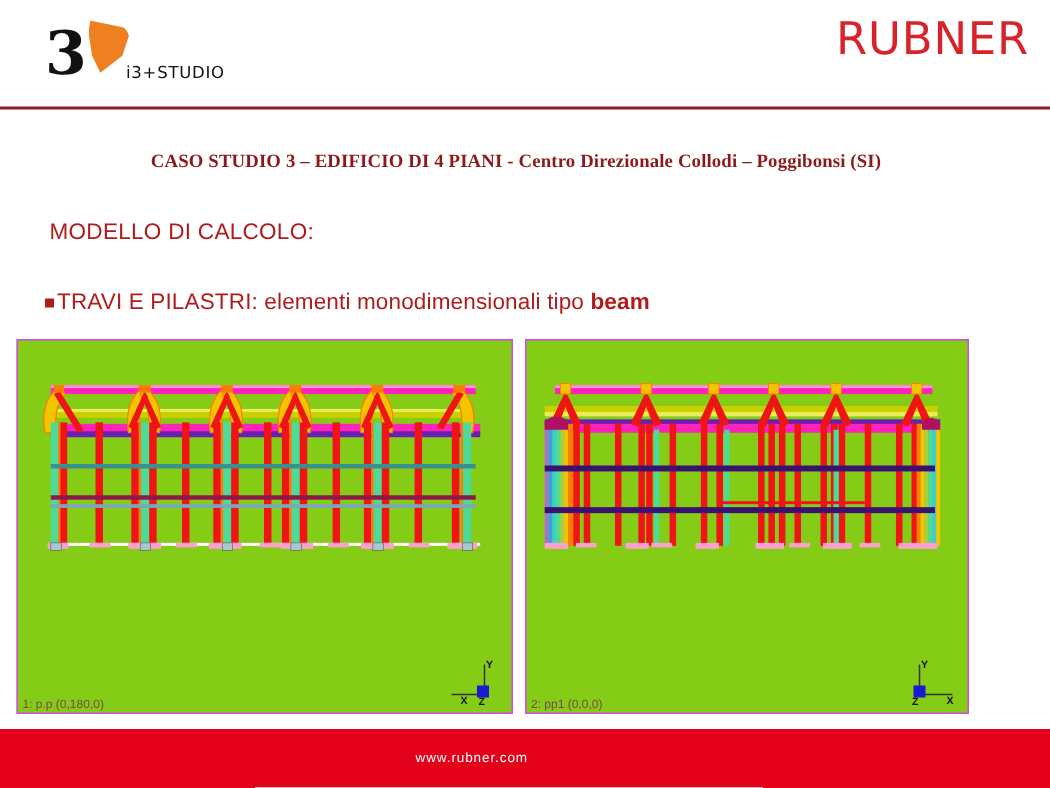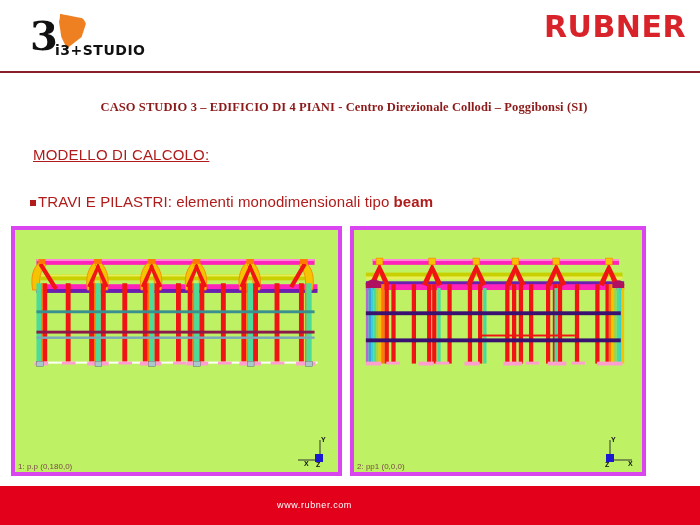--- a/index.html
+++ b/index.html
@@ -55,38 +55,38 @@
     position: absolute;
     left: 30px; top: 1px;
     width: 28px; height: 34px;
     background: #ef8022;
     border-radius: 0 60% 70% 0 / 0 50% 90% 0;
     transform: rotate(6deg);
     clip-path: polygon(0% 0%, 100% 8%, 86% 62%, 38% 100%, 14% 68%, 0% 24%);
   }
   #studio-wordmark {
     position: absolute;
-    left: 27px; top: 28px;
+    left: 56px; top: 28px;
     font-family: "DejaVu Sans", sans-serif;
-    font-size: 14px;
-    font-weight: bold;
+    font-size: 11px;
+    font-weight: normal;
     color: #111111;
     letter-spacing: 0.5px;
   }
 
   
   #rubner-logo {
     position: absolute;
     right: 14px; top: 12px;
     text-align: right;
   }
   #rubner-name {
     font-family: "DejaVu Sans", sans-serif;
     font-size: 30px;
-    font-weight: bold;
+    font-weight: normal;
     color: #d8232a;
     letter-spacing: 0.5px;
     line-height: 30px;
   }
   #rubner-sub {
     font-family: "DejaVu Sans", sans-serif;
     font-size: 19px;
     color: #8c8c8c;
     line-height: 21px;
     margin-top: 2px;
@@ -104,21 +104,20 @@
     font-weight: bold;
     color: #8b1a1a;
     letter-spacing: 0.1px;
   }
   #section-heading {
     position: absolute;
     left: 33px; top: 146px;
     font-family: "Liberation Sans", sans-serif;
     font-size: 15px;
     color: #b01b1b;
-    text-decoration: underline;
     letter-spacing: 0.2px;
   }
   #bullet-row {
     position: absolute;
     left: 30px; top: 193px;
     display: flex;
     align-items: baseline;
     color: #b01b1b;
     font-size: 15px;
   }
@@ -132,22 +131,22 @@
     flex: 0 0 auto;
   }
   #bullet-text { letter-spacing: 0.1px; }
   #bullet-text b { font-weight: bold; }
 
   
   .viewport {
     position: absolute;
     top: 226px;
     height: 250px;
-    background: #bef264;
-    border: 4px solid #d946ef;
+    background: #84cc16;
+    border: 1px solid #d946ef;
     box-sizing: border-box;
     overflow: hidden;
   }
   #viewport-left  { left: 11px;  width: 331px; }
   #viewport-right { left: 350px; width: 296px; }
 
   .viewport-label {
     position: absolute;
     left: 3px; bottom: 1px;
     font-family: "Liberation Sans", sans-serif;

